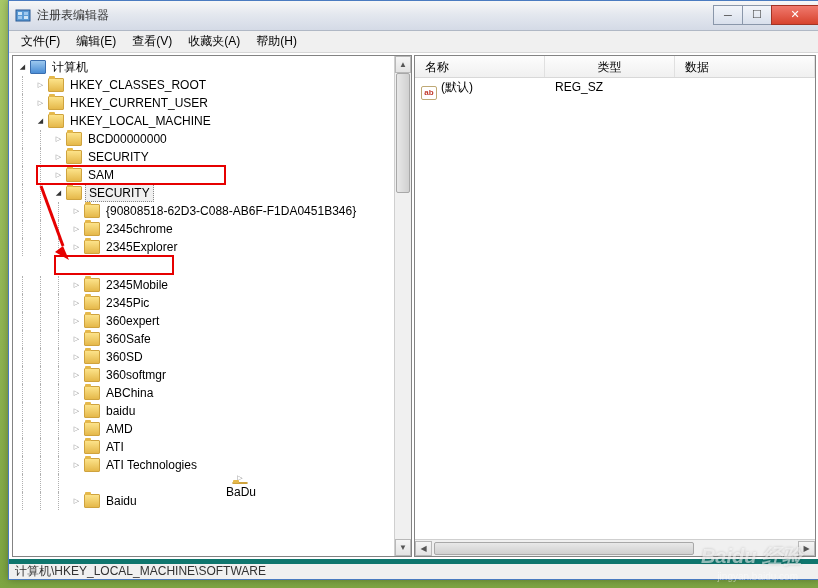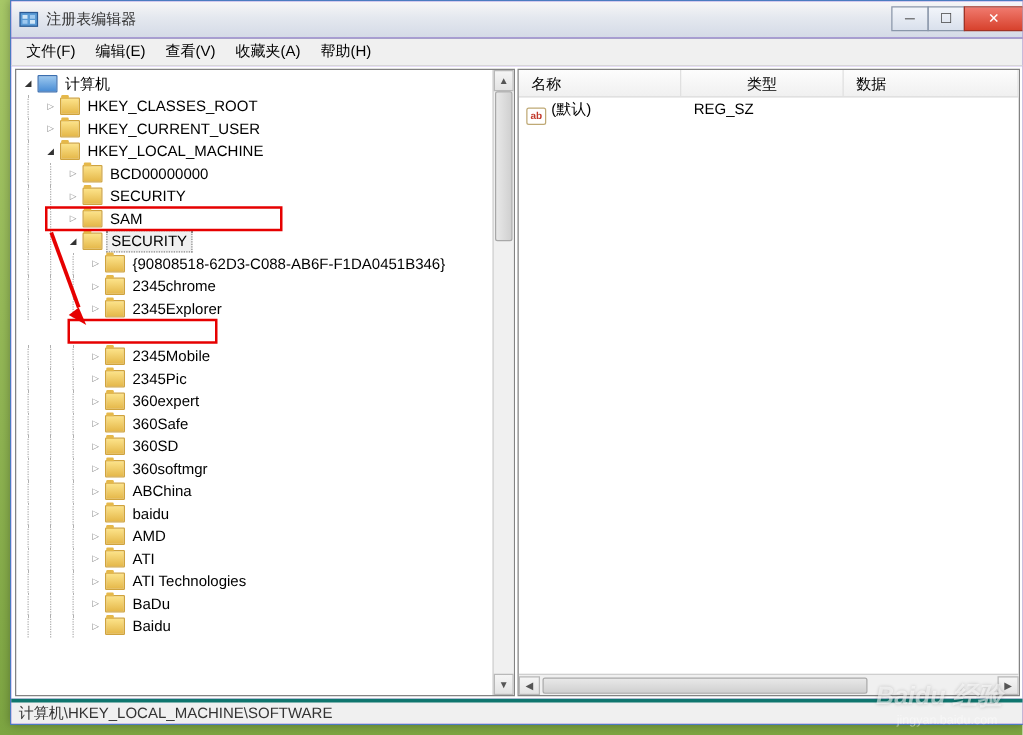--- a/index.html
+++ b/index.html
@@ -277,21 +277,21 @@
     top: 1px;
     bottom: 1px;
     width: 260px;
     background: linear-gradient(#e8e8e8,#d0d0d0);
     border: 1px solid #a8a8a8;
     border-radius: 2px;
   }
   .statusbar {
     height: 20px;
     background: #f0f0f0;
-    border-top: 3px solid #0f766e;
+    border-top: 5px solid #0f766e;
     padding-left: 6px;
     font-size: 12px;
     display: flex;
     align-items: center;
     color: #333;
   }
   .watermark {
     position: absolute;
     right: 16px;
     bottom: 18px;
@@ -500,21 +500,21 @@
             <span class="node-label">ATI</span>
           </div>
           <div class="tree-row" style="padding-left: 58px;">
             <span class="tree-indent" style="position: absolute; left: 9px;"></span>
             <span class="tree-indent" style="position: absolute; left: 27px;"></span>
             <span class="tree-indent" style="position: absolute; left: 45px;"></span>
             <span class="toggle closed"></span>
             <span class="folder-icon"></span>
             <span class="node-label">ATI Technologies</span>
           </div>
-          <div class="tree-row" style="padding-left: 58px;">
+          <div class="tree-row" style="padding-left: 58px; flex-direction: column;">
             <span class="tree-indent" style="position: absolute; left: 9px;"></span>
             <span class="tree-indent" style="position: absolute; left: 27px;"></span>
             <span class="tree-indent" style="position: absolute; left: 45px;"></span>
             <span class="toggle closed"></span>
             <span class="folder-icon"></span>
             <span class="node-label">BaDu</span>
           </div>
           <div class="tree-row" style="padding-left: 58px;">
             <span class="tree-indent" style="position: absolute; left: 9px;"></span>
             <span class="tree-indent" style="position: absolute; left: 27px;"></span>

